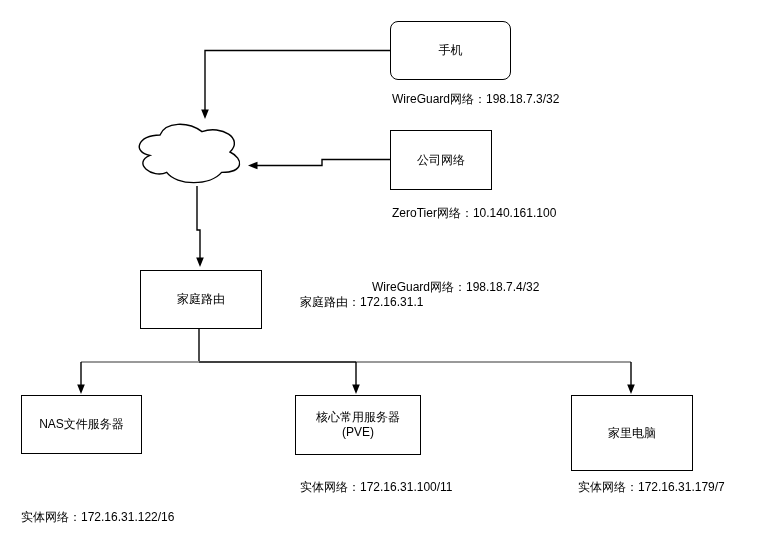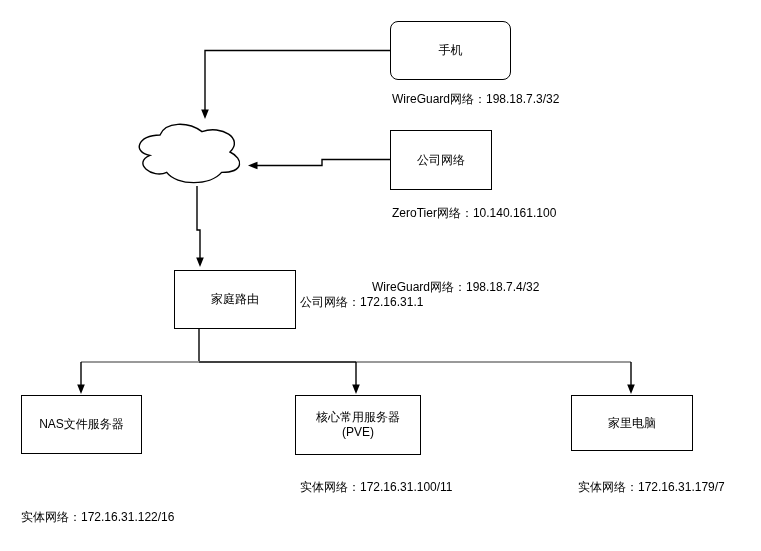--- a/index.html
+++ b/index.html
@@ -25,24 +25,24 @@
     display: flex;
     align-items: center;
     justify-content: center;
     text-align: center;
     font-size: 12px;
     line-height: 15px;
     white-space: pre-line;
   }
   .node-phone   { left: 390px; top: 21px;  width: 121px; height: 59px; border-radius: 8px; }
   .node-company { left: 390px; top: 130px; width: 102px; height: 60px; }
-  .node-router  { left: 140px; top: 270px; width: 122px; height: 59px; margin-left: 34px; }
+  .node-router  { left: 140px; top: 270px; width: 122px; height: 59px; }
   .node-nas     { left: 21px;  top: 395px; width: 121px; height: 59px; }
   .node-pve     { left: 295px; top: 395px; width: 126px; height: 60px; }
-  .node-pc      { left: 571px; top: 395px; width: 122px; height: 56px; }
+  .node-pc      { left: 571px; top: 395px; width: 122px; height: 76px; }
   .note {
     position: absolute;
     font-size: 12px;
     line-height: 14.5px;
     white-space: pre;
   }
   .note-phone-wg   { left: 392px; top: 92px;  }
   .note-company-zt { left: 392px; top: 206px; }
   .note-company-wg { left: 372px; top: 235px; margin-top: 45px; }
   .note-router     { left: 300px; top: 295px; }
@@ -118,21 +118,21 @@
 (PVE)</div>
 
   <div class="node node-pc">家里电脑</div>
 
   <div class="note note-phone-wg">WireGuard网络：198.18.7.3/32</div>
 
   <div class="note note-company-zt">ZeroTier网络：10.140.161.100</div>
 
   <div class="note note-company-wg">WireGuard网络：198.18.7.4/32</div>
 
-  <div class="note note-router">公司网络：172.16.31.1</div>
+  <div class="note note-router">家庭路由：172.16.31.1</div>
 
   <div class="note note-nas">
     <div>实体网络：172.16.31.122/16</div>
     
     
   </div>
 
   <div class="note note-pve">实体网络：172.16.31.100/11</div>
 
   <div class="note note-pc">实体网络：172.16.31.179/7</div>

